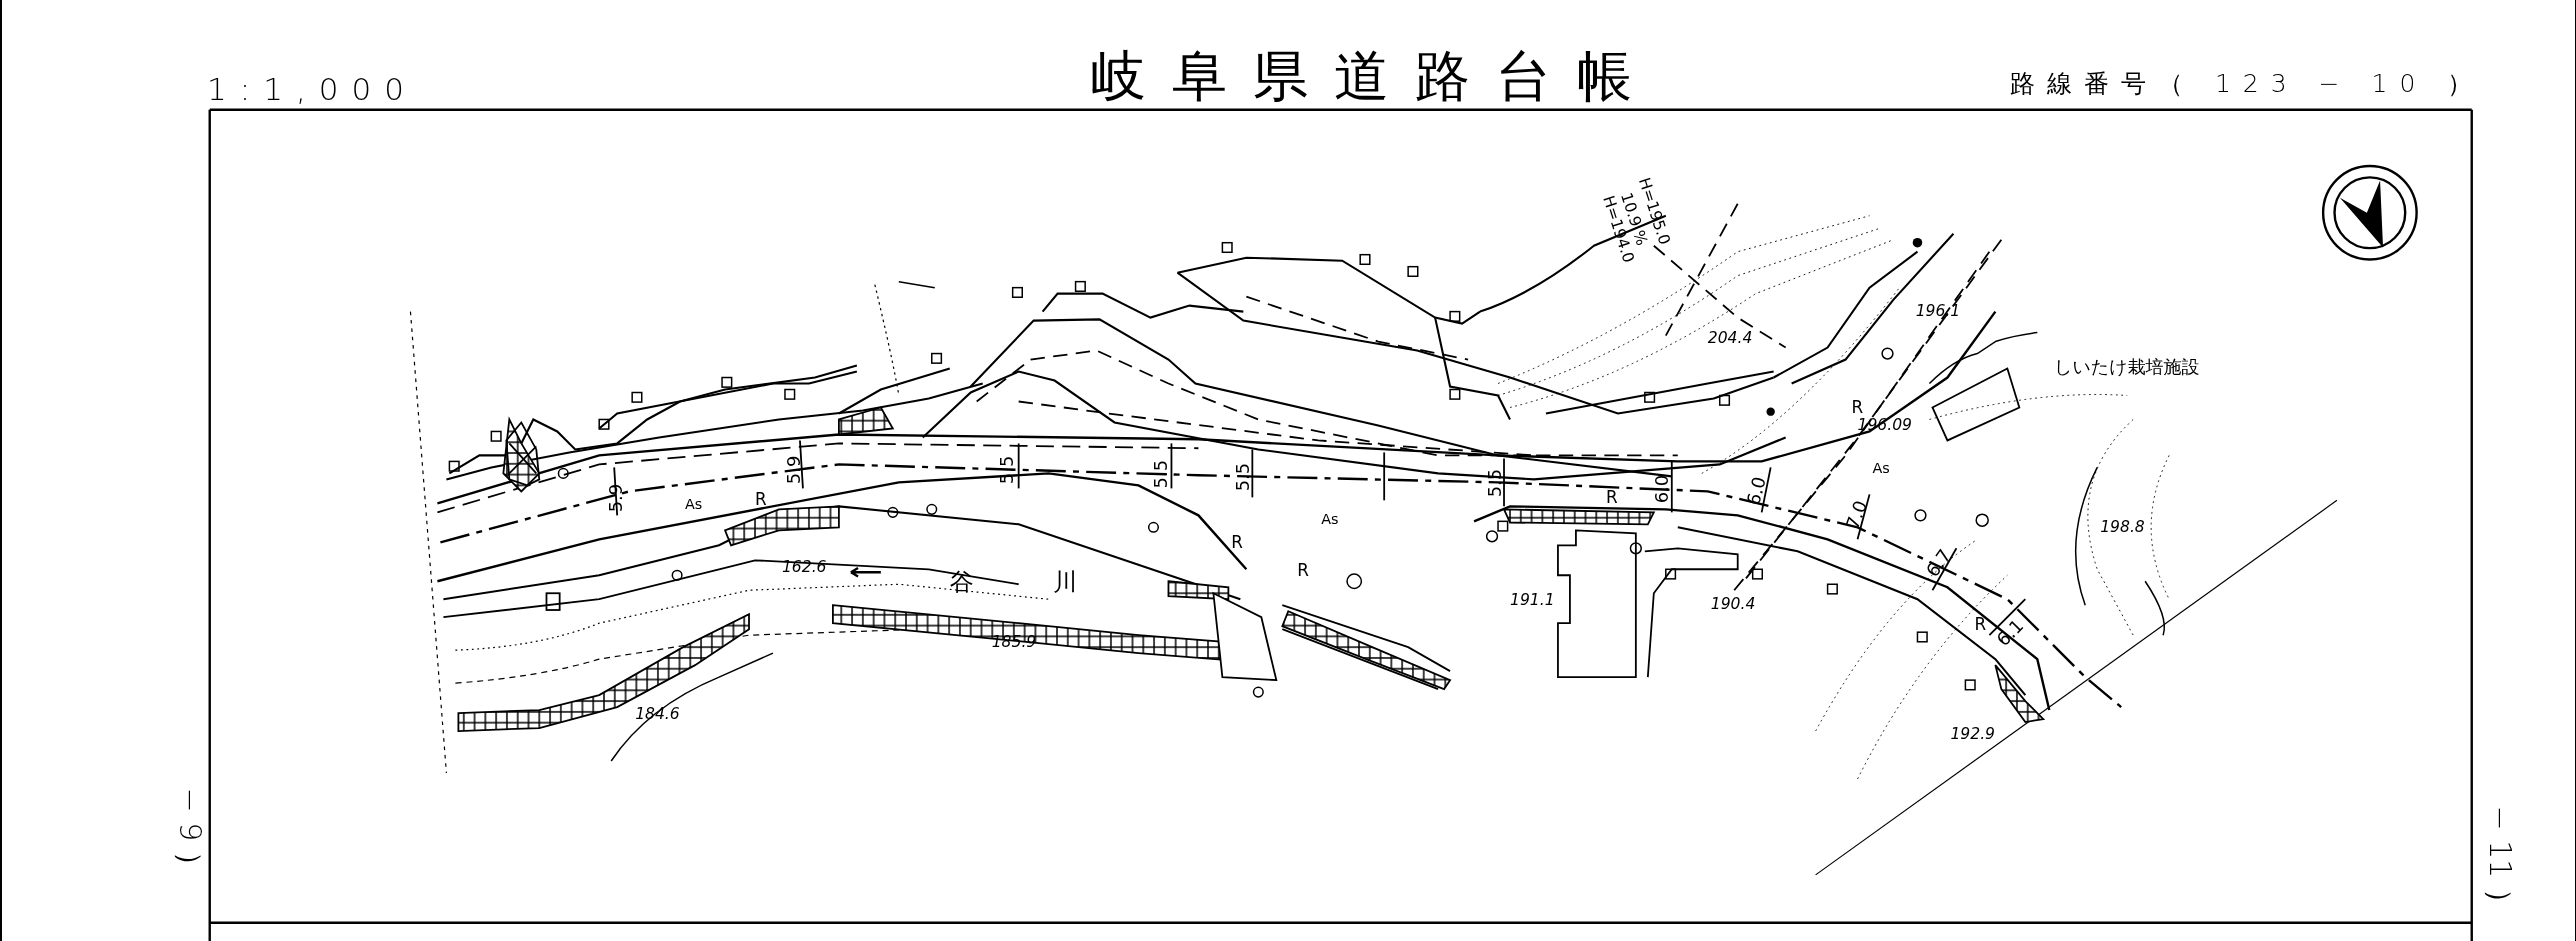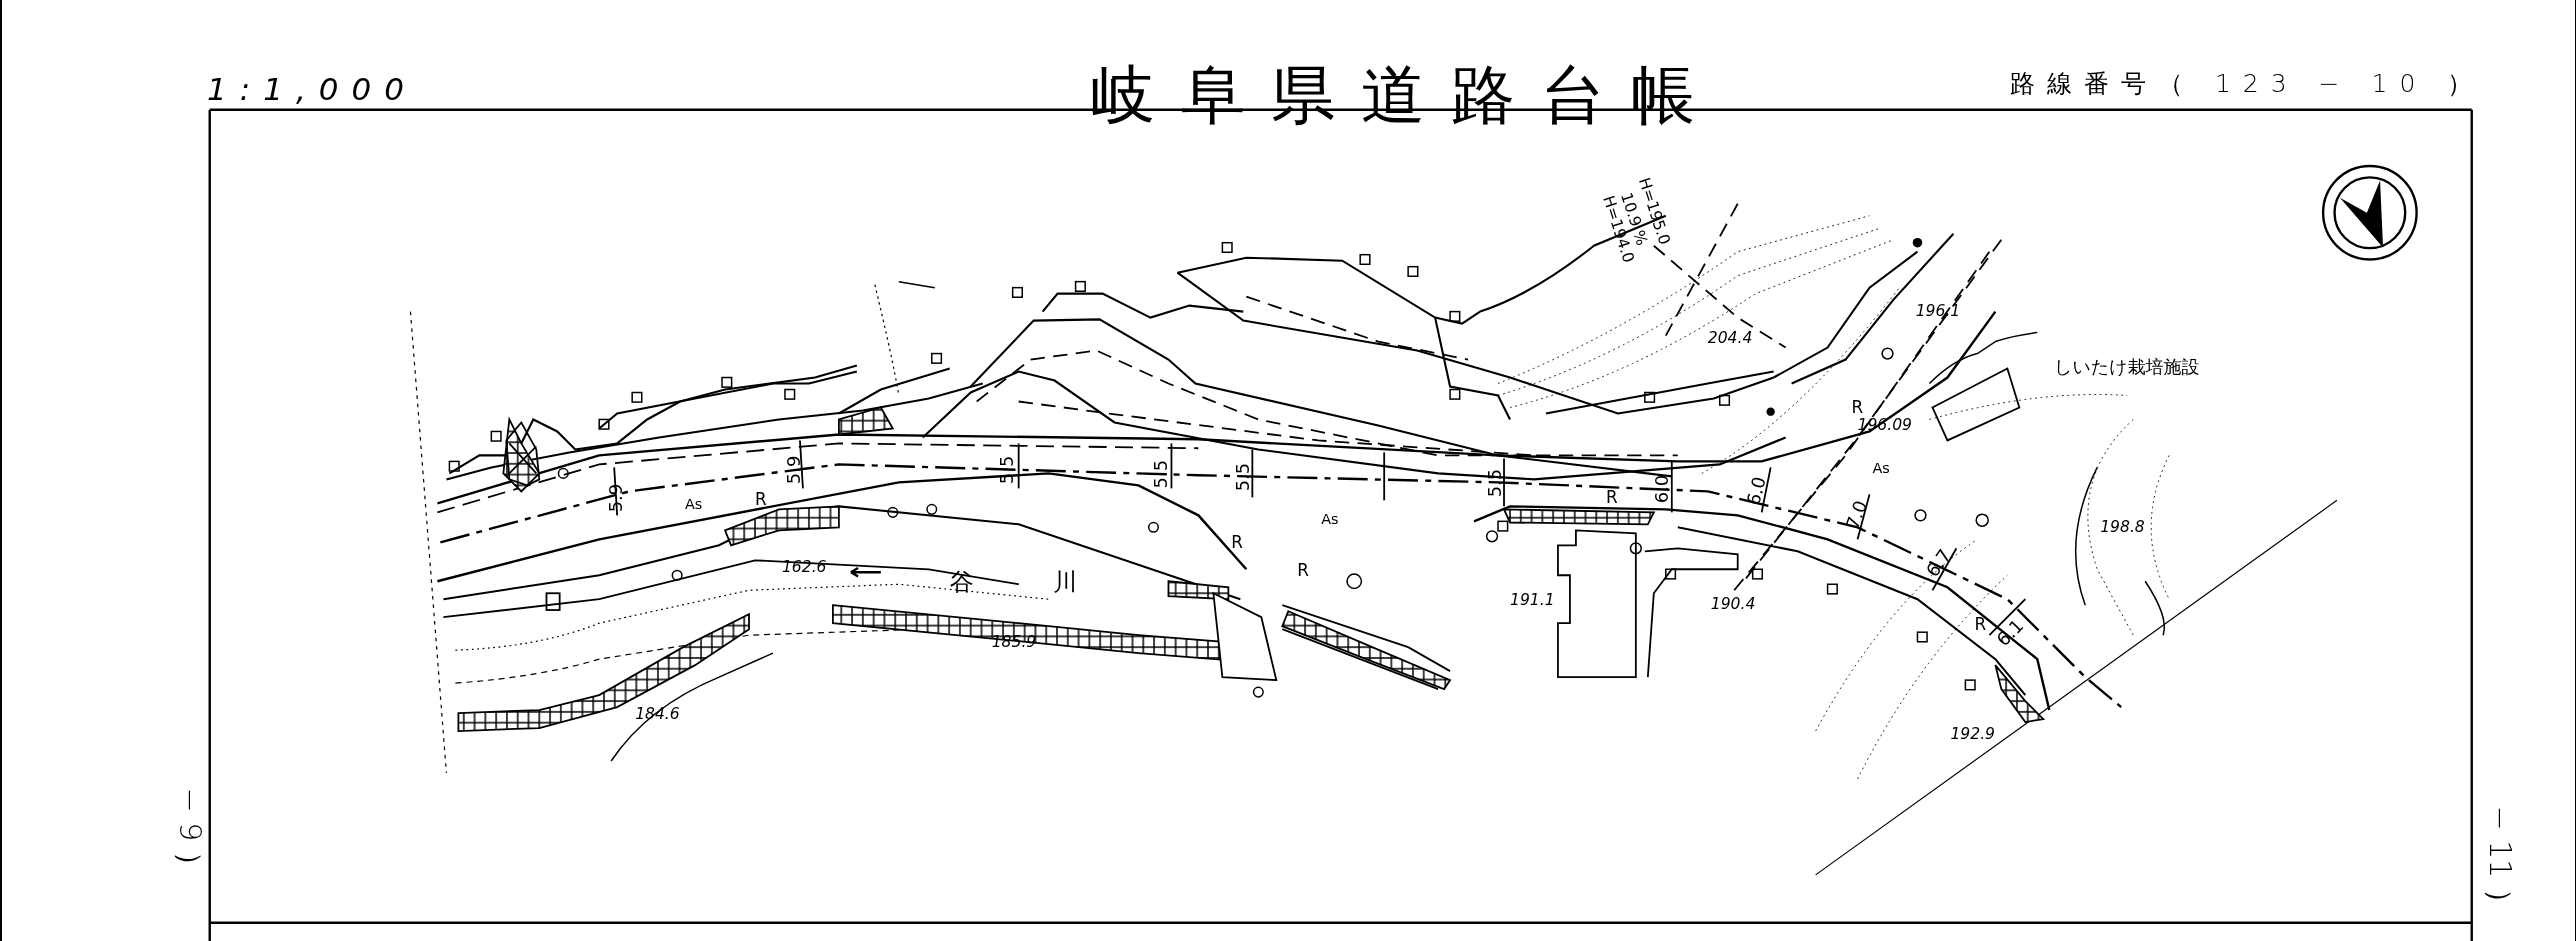--- a/index.html
+++ b/index.html
@@ -1,20 +1,20 @@
 <!DOCTYPE html>
 <html style="font-size:9.6px"><head>
 <meta charset="utf-8">
 <style>
   html,body{margin:0;padding:0;background:#fff;}
   body{width:2576px;height:942px;position:relative;overflow:hidden;font-family:"DejaVu Sans",sans-serif;color:#000;}
   .abs{position:absolute;}
   .hdr{font-family:"DejaVu Sans",sans-serif;font-weight:200;color:#000;white-space:nowrap;}
-  #scale{left:207px;top:71px;font-size:31px;letter-spacing:13px;font-style:italic;}
-  #title{left:1091px;top:52px;font-size:64px;letter-spacing:26px;}
+  #scale{left:207px;top:71px;font-size:31px;letter-spacing:13px;}
+  #title{left:1091px;top:40px;font-size:55px;letter-spacing:26px;}
   #route{left:2010px;top:67px;font-size:25px;letter-spacing:12px;}
   #leftpage{left:171px;top:785px;width:36px;font-size:30px;transform:rotate(90deg);transform-origin:center;white-space:nowrap;}
   #rightpage{left:2481px;top:803px;width:36px;font-size:30px;transform:rotate(90deg);transform-origin:center;white-space:nowrap;}
   #leftedge{left:0;top:0;width:1.8px;height:942px;background:#000;}
   #rightedge{left:2575px;top:0;width:1.2px;height:942px;background:#000;}
   svg text{font-family:"DejaVu Sans",sans-serif;}
 </style>
 </head>
 <body>
 

